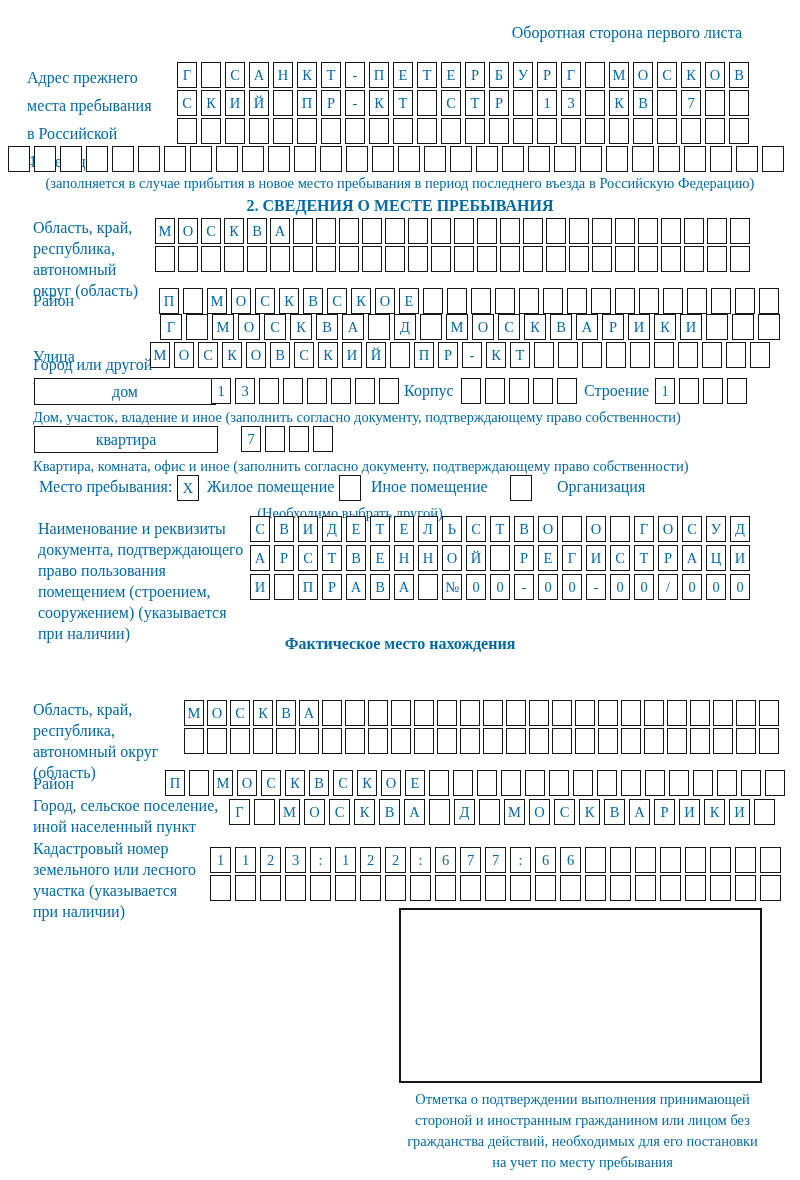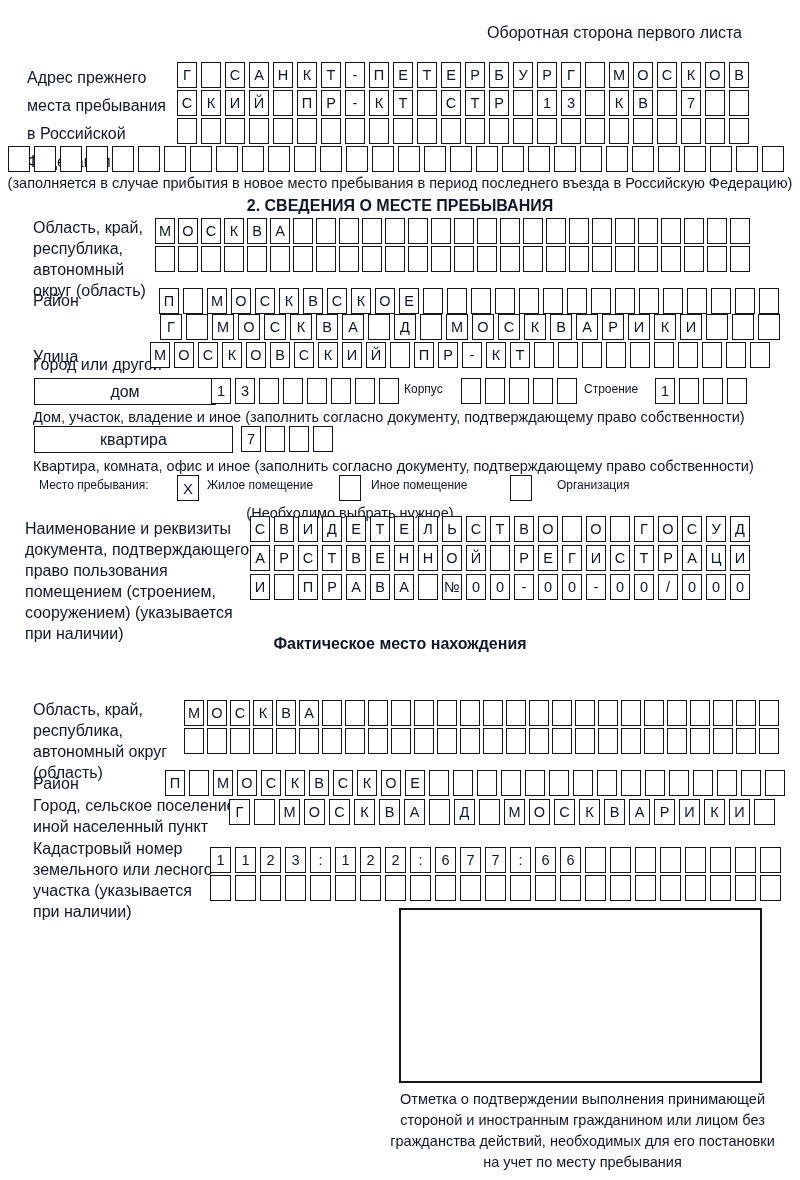--- a/index.html
+++ b/index.html
@@ -1,30 +1,30 @@
 <!DOCTYPE html>
 <html><head>
 <meta charset="utf-8">
 <style>
   html,body{margin:0;padding:0;background:#fff;}
   .page{position:relative;width:800px;height:1180px;background:#fff;overflow:hidden;
-        font-family:Liberation Sans, sans-serif;color:#0f172a;}
+        font-family:Liberation Serif, serif;color:#0369a1;}
   .abs{position:absolute;}
   .lbl{position:absolute;white-space:pre-line;font-size:16px;line-height:21px;}
   .note{position:absolute;font-size:14.5px;text-align:center;width:800px;left:0;white-space:pre-line;}
   .sec-title{position:absolute;left:0;width:800px;text-align:center;font-weight:bold;font-size:16px;}
   .cells{position:absolute;display:flex;gap:4px;}
   .cells.g3{gap:3px;}
   .cell{flex:0 0 20px;width:20px;height:26px;border:1.8px solid #161616;box-sizing:border-box;
         display:flex;align-items:center;justify-content:center;font-size:14.5px;background:#fff;}
   .cw21 .cell{flex-basis:21px;width:21px;}
   .cw22 .cell{flex-basis:22px;width:22px;}
   .longbox{position:absolute;height:27px;border:1.8px solid #161616;box-sizing:border-box;
         display:flex;align-items:center;justify-content:center;font-size:16px;background:#fff;}
-  .inline-lbl{position:absolute;font-size:12px;}
+  .inline-lbl{position:absolute;font-size:16px;}
   .caption{position:absolute;font-size:14.5px;}
   .checkbox{position:absolute;width:22px;height:26px;border:1.8px solid #161616;box-sizing:border-box;
         display:flex;align-items:center;justify-content:center;font-size:15px;background:#fff;}
   .stampbox{position:absolute;border:2px solid #161616;background:#fff;box-sizing:border-box;}
 </style>
 </head>
 <body>
 
 <div class="page">
 
@@ -319,39 +319,39 @@
     </div>
   <div class="inline-lbl" style="top:382px;left:584px;">Строение</div>
   <div class="cells" style="top:378px;left:655px;">
       <span class="cell">1</span>
       <span class="cell"></span>
       <span class="cell"></span>
       <span class="cell"></span>
     </div>
   <div class="caption" style="top:409px;left:33px;">Дом, участок, владение и иное (заполнить согласно документу, подтверждающему право собственности)</div>
 
-  <div class="longbox" style="top:426px;left:34px;width:199px;">квартира</div>
+  <div class="longbox" style="top:426px;left:34px;width:184px;">квартира</div>
   <div class="cells" style="top:426px;left:241px;">
       <span class="cell">7</span>
       <span class="cell"></span>
       <span class="cell"></span>
       <span class="cell"></span>
     </div>
   <div class="caption" style="top:458px;left:33px;">Квартира, комната, офис и иное (заполнить согласно документу, подтверждающему право собственности)</div>
 
   <div class="inline-lbl" style="top:478px;left:39px;">Место пребывания:</div>
   <div class="checkbox" style="top:475px;left:177px;">X</div>
   <div class="inline-lbl" style="top:478px;left:207px;">Жилое помещение</div>
   <div class="checkbox" style="top:475px;left:339px;"></div>
   <div class="inline-lbl" style="top:478px;left:371px;">Иное помещение</div>
   <div class="checkbox" style="top:475px;left:510px;"></div>
   <div class="inline-lbl" style="top:478px;left:557px;">Организация</div>
-  <div class="abs" style="top:505px;left:150px;width:400px;text-align:center;font-size:14.5px;">(Необходимо выбрать нужное)</div>
-
-  <div class="lbl" style="top:518px;left:25px;">Наименование и реквизиты
+  <div class="abs" style="top:505px;left:150px;width:400px;text-align:center;font-size:14.5px;">(Необходимо выбрать другой)</div>
+
+  <div class="lbl" style="top:518px;left:38px;">Наименование и реквизиты
 документа, подтверждающего
 право пользования
 помещением (строением,
 сооружением) (указывается
 при наличии)</div>
   <div class="cells" style="top:516px;left:250px;">
       <span class="cell">С</span>
       <span class="cell">В</span>
       <span class="cell">И</span>
       <span class="cell">Д</span>

